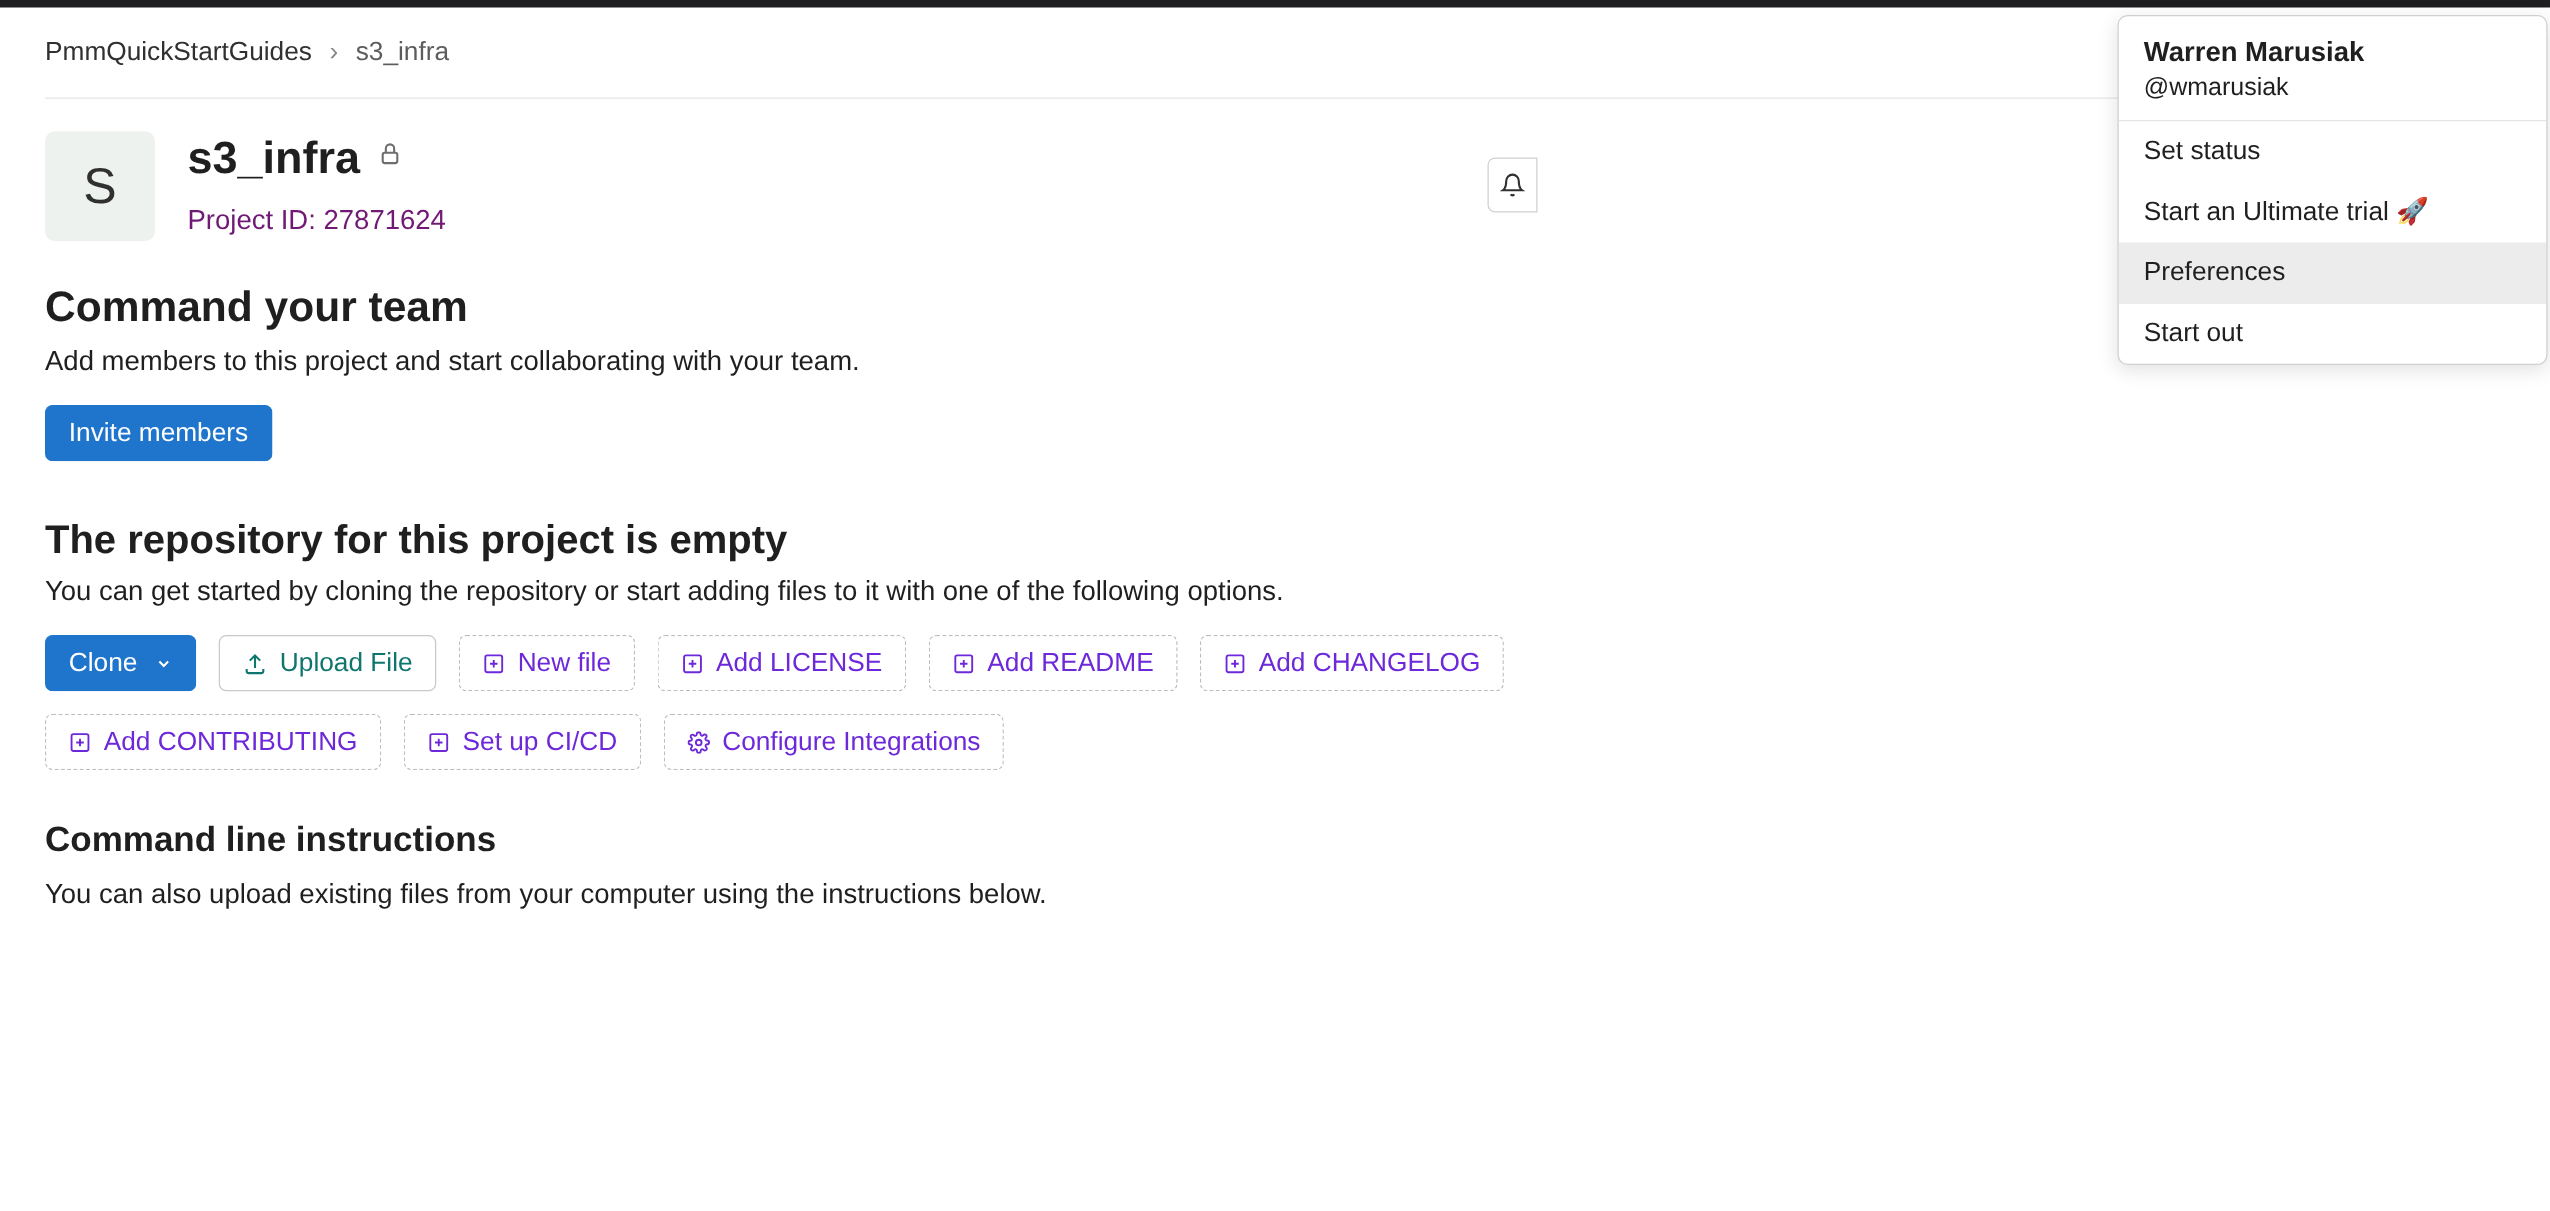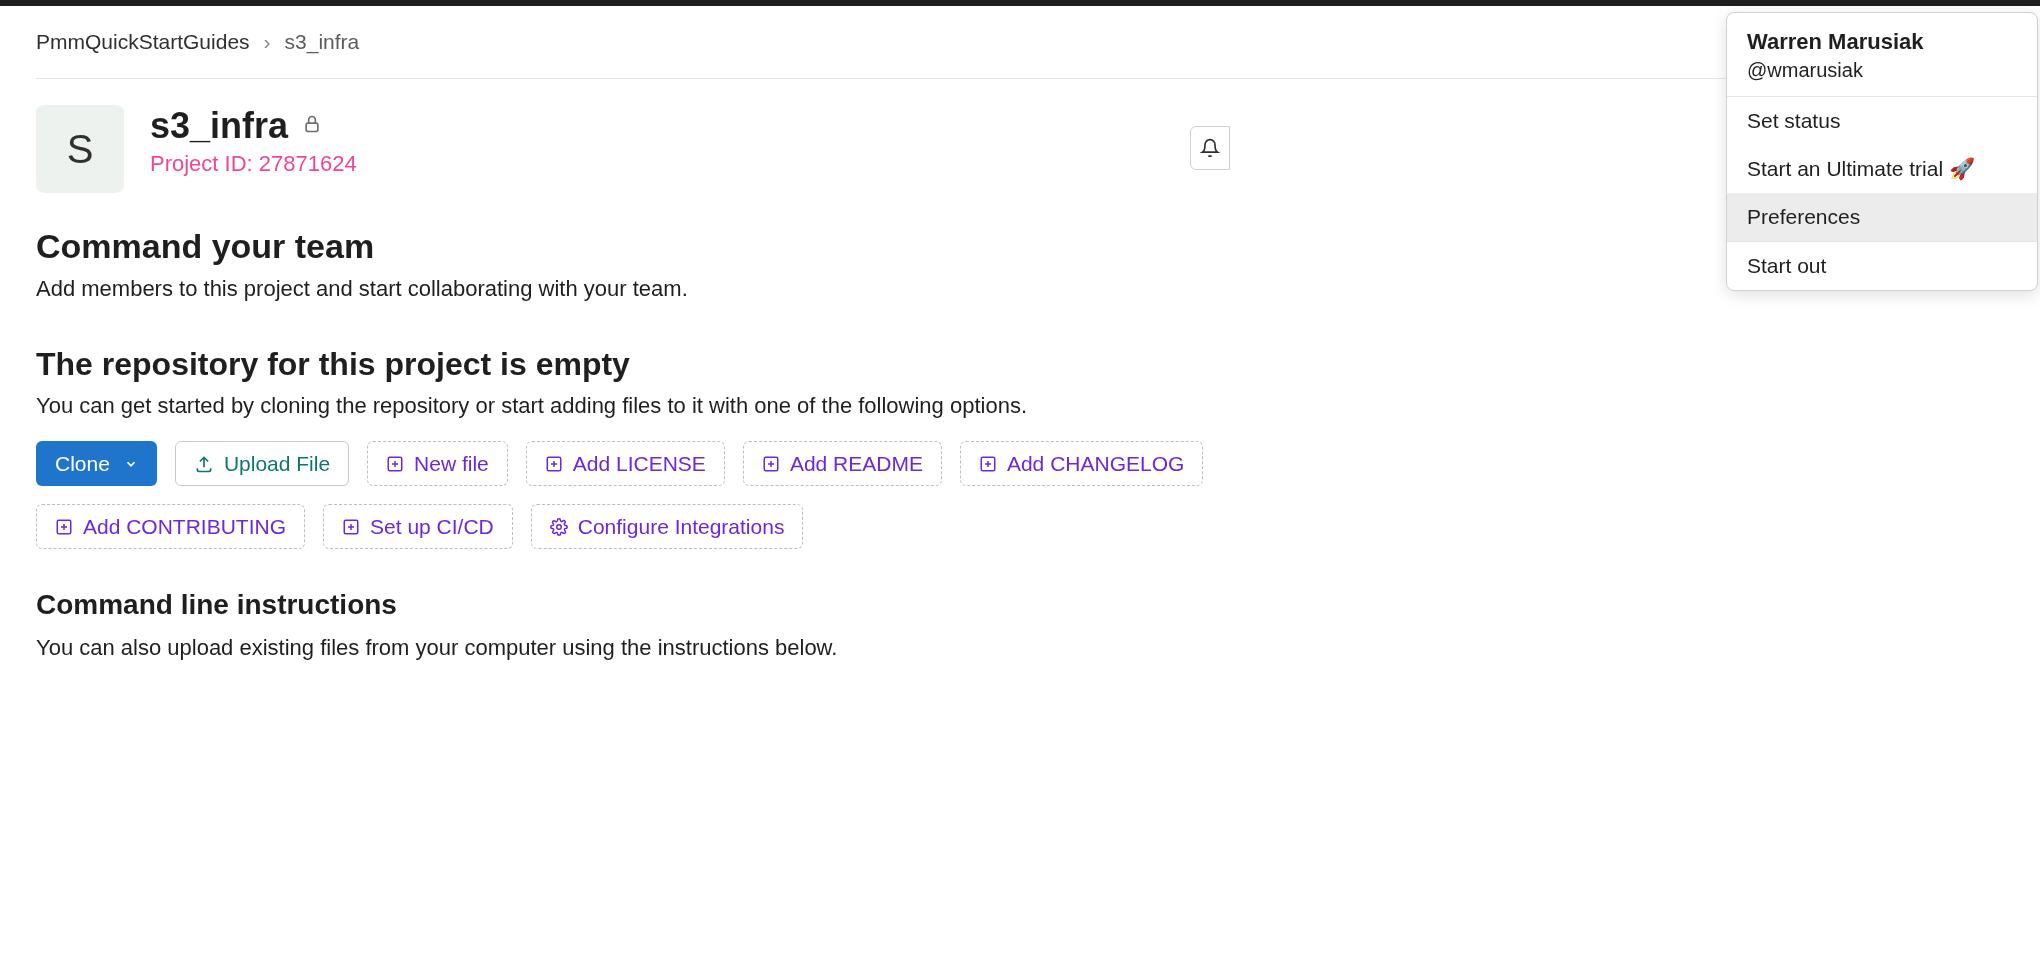--- a/index.html
+++ b/index.html
@@ -52,22 +52,22 @@
     gap: 14px;
   }
   .project-title {
     font-size: 36px;
     font-weight: 700;
     color: #1f1f1f;
   }
   .lock-icon-wrap { color: #6e6e6e; }
   .project-id {
     font-size: 22px;
-    color: #ec4899;
-    margin-top: 4px;
+    color: #701a75;
+    margin-top: 16px;
   }
   .notif-btn {
     position: absolute;
     left: 1190px;
     top: 120px;
     width: 40px;
     height: 44px;
     border: 1px solid #d0d0d0;
     border-radius: 6px 0 0 6px;
     background: #fff;
@@ -131,21 +131,21 @@
     gap: 18px;
     margin-top: 10px;
     max-width: 1340px;
   }
 
   
   .user-dropdown {
     position: absolute;
     top: 6px;
     right: 2px;
-    width: 312px;
+    width: 344px;
     background: #fff;
     border: 1px solid #d0d0d0;
     border-radius: 8px;
     box-shadow: 0 4px 16px rgba(0,0,0,0.12);
     overflow: hidden;
   }
   .user-dropdown .userblock {
     padding: 16px 20px 14px;
   }
   .user-dropdown .userblock .un { font-weight: 700; font-size: 22px; color:#1f1f1f; }
@@ -211,20 +211,21 @@
             </svg>
         </span>
       </div>
       <div class="project-id">Project ID: 27871624</div>
     </div>
   </div>
 
   
   <h2 class="section-title">Command your team</h2>
   <p class="section-desc">Add members to this project and start collaborating with your team.</p>
+  <button class="btn btn-primary">Invite members</button>
 
   
   <h2 class="section-title mid">The repository for this project is empty</h2>
   <p class="section-desc">You can get started by cloning the repository or start adding files to it with one of the following options.</p>
 
   <div class="action-row">
     <button class="btn btn-primary">
       <span>Clone</span>
       <svg class="chev" width="14" height="14" viewBox="0 0 24 24" fill="none" stroke="currentColor" stroke-width="3">
           <path d="M6 9l6 6 6-6"></path>

